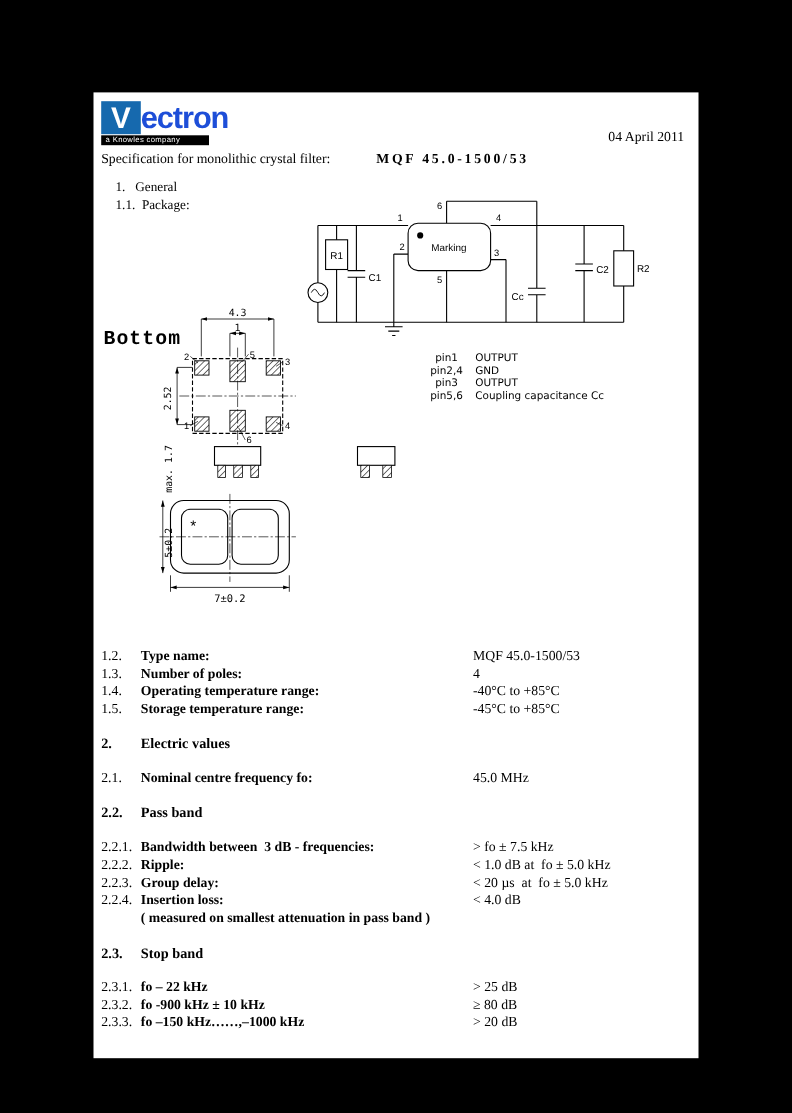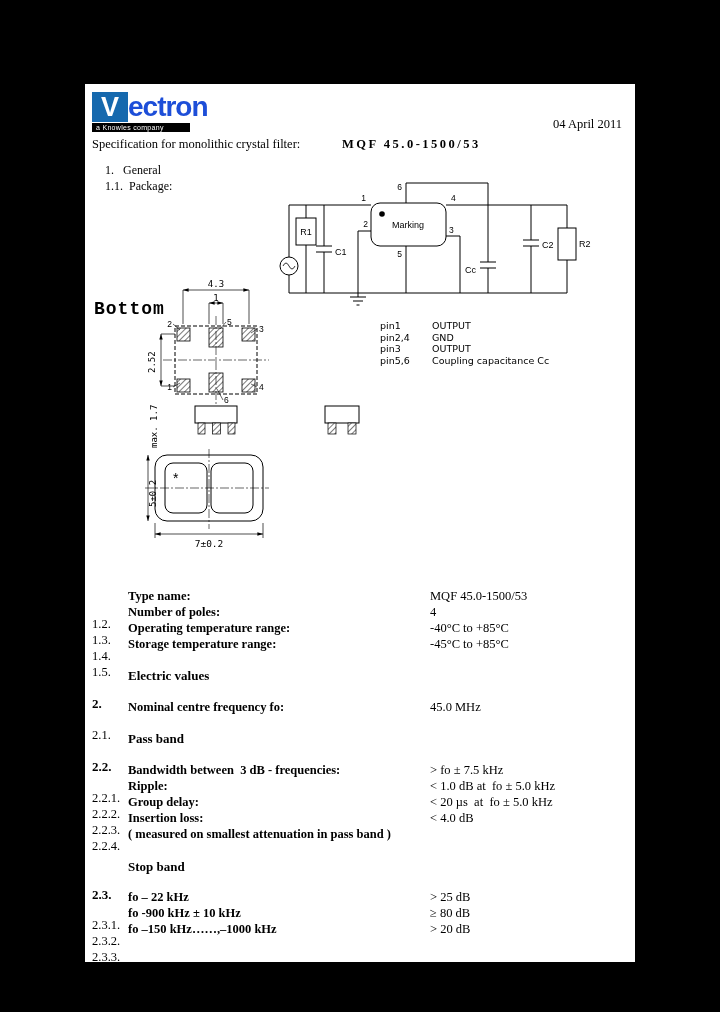--- a/index.html
+++ b/index.html
@@ -20,29 +20,29 @@
 
   .date{top:33px;right:13px;font-size:12.5px;}
   .spec-line{top:53px;left:7px;width:540px;height:16px;font-size:12.5px;}
   .part-number{position:absolute;left:250px;top:0;font-weight:bold;letter-spacing:2.5px;}
 
   .sec{left:20px;font-size:12px;}
 
   .bottom-label{left:9px;top:215px;font-family:Liberation Mono, monospace;font-weight:bold;font-size:18px;letter-spacing:1px;}
 
   .pin-table{left:295px;top:236px;font-family:"DejaVu Sans","Liberation Sans",sans-serif;font-size:9.5px;line-height:11.5px;}
-  .pin-row{display:flex;}
+  .pin-row{display:flex;text-align:center;}
   .pin-name{width:52px;}
 
   .vdim{position:absolute;font-family:"DejaVu Sans Mono",monospace;font-size:9px;transform:rotate(-90deg);
         transform-origin:0 0;white-space:nowrap;}
 
   .row{position:absolute;left:0;width:549px;font-size:12.5px;line-height:15px;}
   .row.bold{font-weight:bold;font-size:13px;}
-  .c-num{position:absolute;left:7px;margin-top:28px;}
+  .c-num{position:absolute;left:7px;}
   .c-label{position:absolute;left:43px;font-weight:bold;}
   .c-val{position:absolute;left:345px;}
 
   svg{position:absolute;overflow:visible;}
   svg text{font-family:"Liberation Sans",sans-serif;}
   .dimtext text, text.dimtext{font-family:"DejaVu Sans Mono",monospace;}
 </style>
 </head>
 <body>
 

